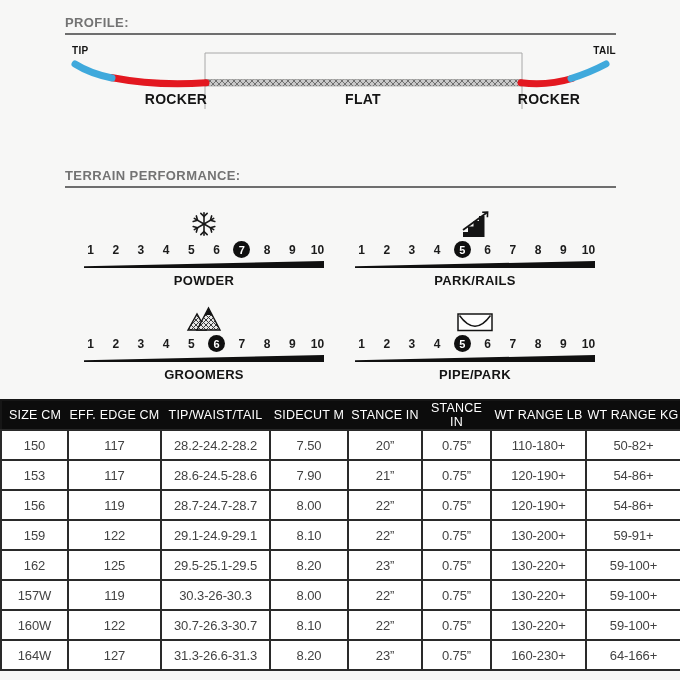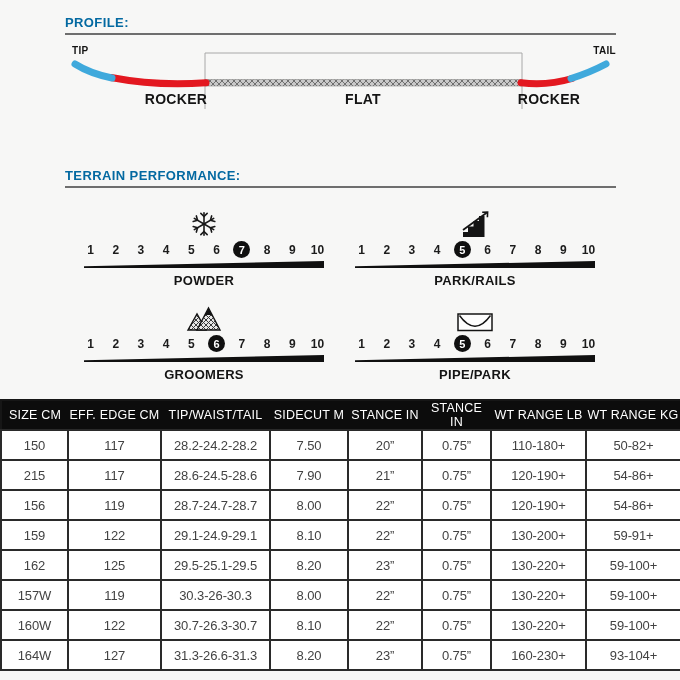--- a/index.html
+++ b/index.html
@@ -3,21 +3,21 @@
 <meta charset="utf-8">
 <title>Snowboard Spec Sheet</title>
 <style>
   * { margin:0; padding:0; box-sizing:border-box; }
   body { width:680px; height:680px; background:#f7f7f6; font-family:"Liberation Sans","DejaVu Sans",sans-serif; color:#1a1a1a; overflow:hidden; }
   .page { width:680px; height:680px; position:relative; }
   .content { padding-top:15px; }
 
   
   .sec-head { margin-left:65px; width:551px; }
-  .sec-head h2 { font-size:13px; font-weight:bold; letter-spacing:.4px; color:#0369a1; }
+  .sec-head h2 { font-size:13px; font-weight:bold; letter-spacing:.4px; color:#737373; }
   .rule { height:2px; background:#6e6e6e; margin-top:3px; }
 
   
   .profile-diagram { position:relative; margin-left:60px; margin-top:4px; width:560px; height:105px; }
   .profile-diagram svg { position:absolute; left:0; top:0; }
   .pd-label { position:absolute; font-weight:bold; color:#141414; }
   .pd-tip { left:12px; top:6px; font-size:10px; letter-spacing:.3px; }
   .pd-tail { right:4px; top:6px; font-size:10px; letter-spacing:.3px; }
   .pd-zone { top:52px; width:100px; text-align:center; font-size:14px; letter-spacing:.3px; }
   .pd-rocker-l { left:66px; }
@@ -226,21 +226,21 @@
             <td>150</td>
             <td>117</td>
             <td>28.2-24.2-28.2</td>
             <td>7.50</td>
             <td>20”</td>
             <td>0.75”</td>
             <td>110-180+</td>
             <td>50-82+</td>
           </tr>
           <tr>
-            <td>215</td>
+            <td>153</td>
             <td>117</td>
             <td>28.6-24.5-28.6</td>
             <td>7.90</td>
             <td>21”</td>
             <td>0.75”</td>
             <td>120-190+</td>
             <td>54-86+</td>
           </tr>
           <tr>
             <td>156</td>
@@ -293,19 +293,19 @@
             <td>59-100+</td>
           </tr>
           <tr>
             <td>164W</td>
             <td>127</td>
             <td>31.3-26.6-31.3</td>
             <td>8.20</td>
             <td>23”</td>
             <td>0.75”</td>
             <td>160-230+</td>
-            <td>93-104+</td>
+            <td>64-166+</td>
           </tr>
         </tbody>
     </table>
 
   </div>
 </div>
 
 </body></html>

